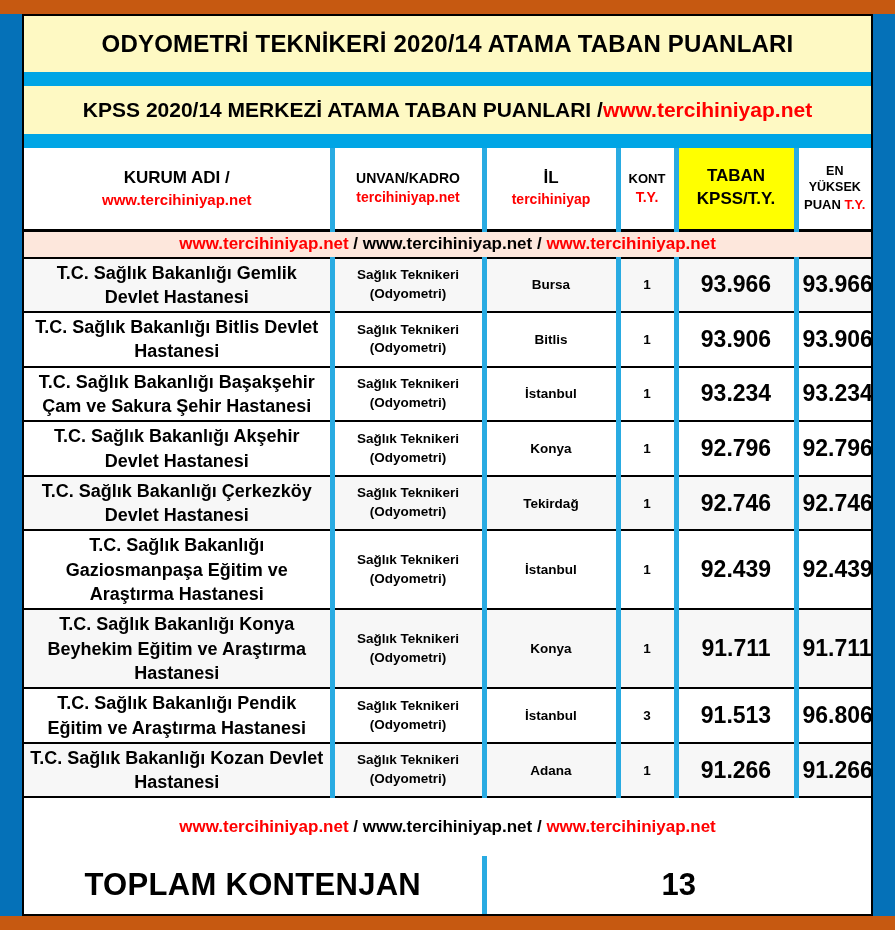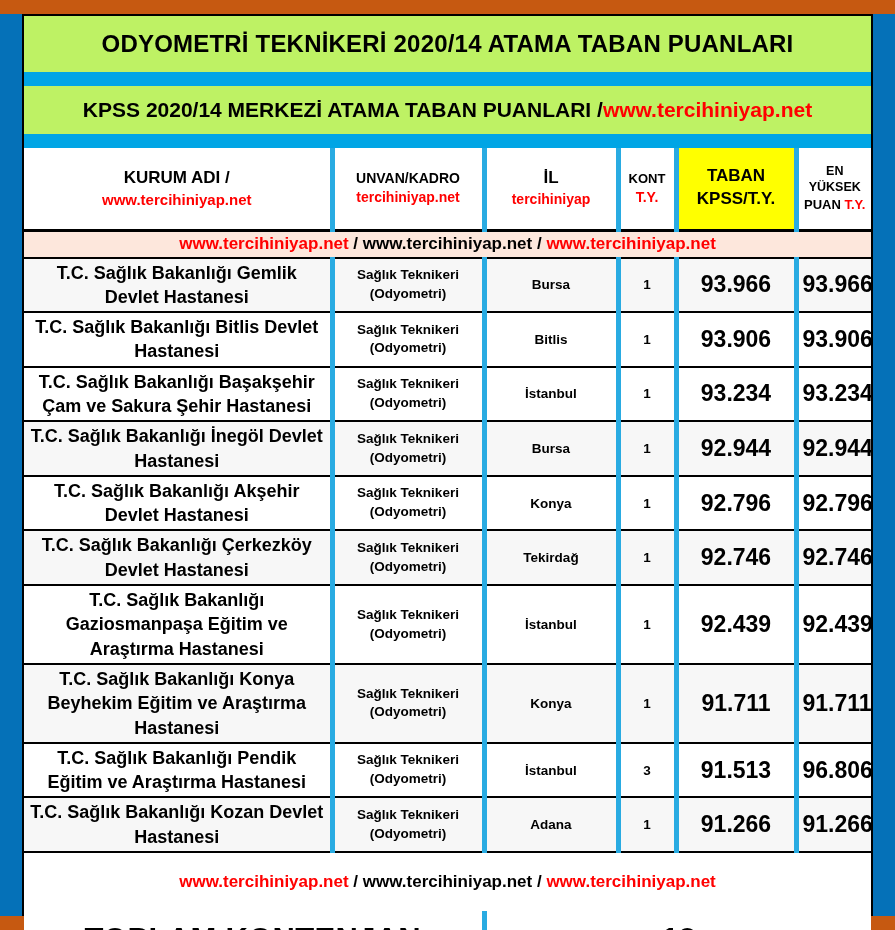--- a/index.html
+++ b/index.html
@@ -42,21 +42,21 @@
     top: 14px;
     bottom: 14px;
     background: #ffffff;
     border: 2px solid #000000;
     display: flex;
     flex-direction: column;
   }
 
   
   .title-bar {
-    background: #bef264;
+    background: #fef9c3;
     text-align: right;
     display: flex;
     align-items: center;
     justify-content: center;
     flex: 0 0 auto;
   }
   #title-main {
     height: 56px;
     font-size: 24px;
     font-weight: bold;
@@ -261,28 +261,20 @@
             <td class="enyuk sep">93.906</td>
           </tr>
           <tr class="data-row even">
             <td class="kurum">T.C. Sağlık Bakanlığı Başakşehir Çam ve Sakura Şehir Hastanesi</td>
             <td class="unvan sep">Sağlık Teknikeri (Odyometri)</td>
             <td class="il sep">İstanbul</td>
             <td class="kont sep">1</td>
             <td class="taban sep">93.234</td>
             <td class="enyuk sep">93.234</td>
           </tr>
-          <tr class="data-row odd">
-            <td class="kurum">T.C. Sağlık Bakanlığı İnegöl Devlet Hastanesi</td>
-            <td class="unvan sep">Sağlık Teknikeri (Odyometri)</td>
-            <td class="il sep">Bursa</td>
-            <td class="kont sep">1</td>
-            <td class="taban sep">92.944</td>
-            <td class="enyuk sep">92.944</td>
-          </tr>
           <tr class="data-row even">
             <td class="kurum">T.C. Sağlık Bakanlığı Akşehir Devlet Hastanesi</td>
             <td class="unvan sep">Sağlık Teknikeri (Odyometri)</td>
             <td class="il sep">Konya</td>
             <td class="kont sep">1</td>
             <td class="taban sep">92.796</td>
             <td class="enyuk sep">92.796</td>
           </tr>
           <tr class="data-row odd">
             <td class="kurum">T.C. Sağlık Bakanlığı Çerkezköy Devlet Hastanesi</td>

